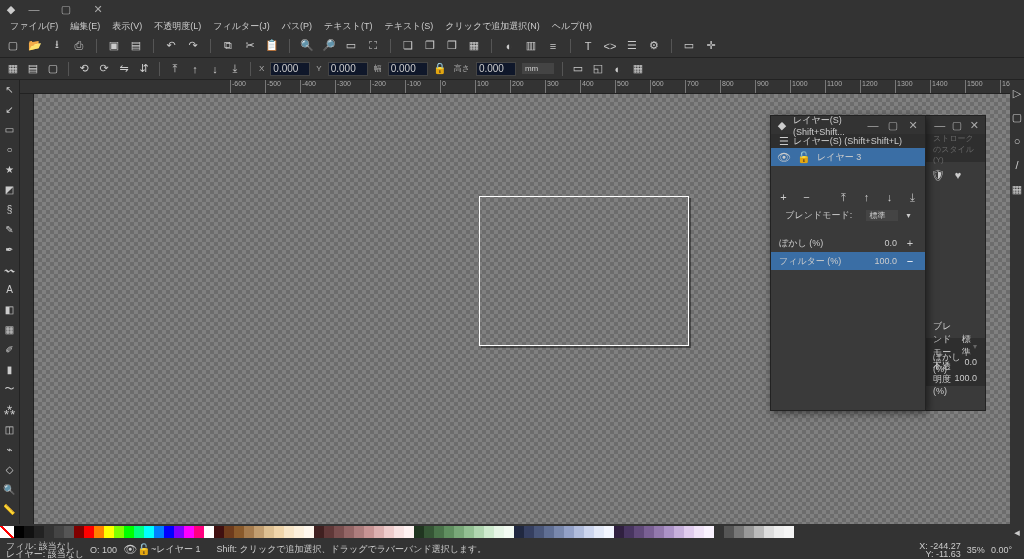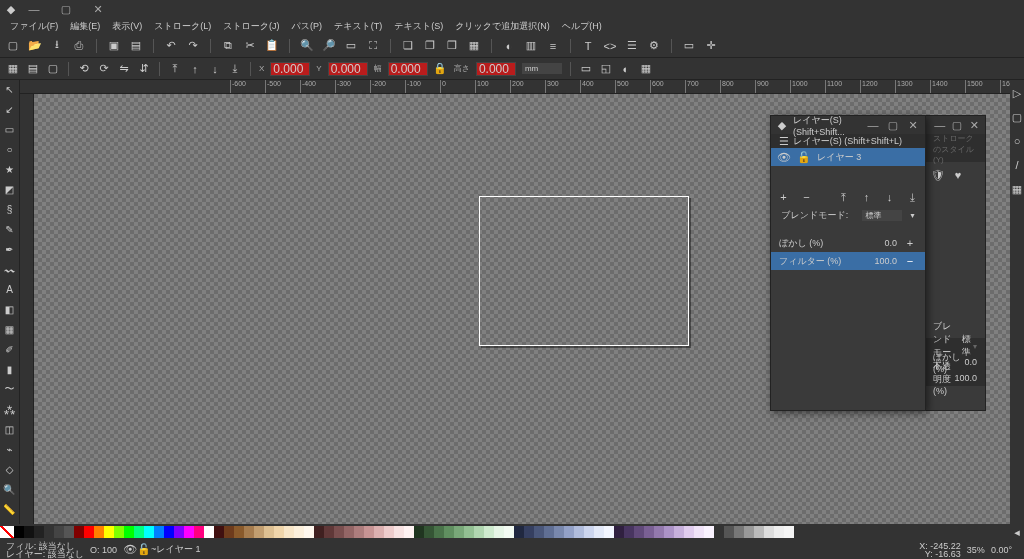--- a/index.html
+++ b/index.html
@@ -7,21 +7,21 @@
 .titlebar{height:18px;background:#333;display:flex;align-items:center;padding:0 4px}
 .titlebar .title{flex:1}
 .winbtns{display:flex;gap:0}
 .winbtn{width:32px;height:18px;text-align:center;line-height:18px;color:#aaa;font-size:11px}
 .menubar{height:16px;background:#333;display:flex;align-items:center;padding:0 4px;gap:0}
 .menubar span{padding:0 6px}
 .toolbar{height:24px;background:#333;display:flex;align-items:center;padding:0 6px;gap:8px;border-bottom:1px solid #222}
 .toolbar2{height:22px;background:#333;display:flex;align-items:center;padding:0 6px;gap:6px;border-bottom:1px solid #222}
 .ico{width:14px;height:14px;display:inline-flex;align-items:center;justify-content:center;color:#ccc;font-size:11px}
 .sep{width:1px;height:14px;background:#555;margin:0 2px}
-.numinput{width:40px;height:14px;background:#b91c1c;border:1px solid #444;color:#ccc;padding:0 2px;font-size:12px}
+.numinput{width:40px;height:14px;background:#0f172a;border:1px solid #444;color:#ccc;padding:0 2px;font-size:10px}
 .lbl{font-size:8px;color:#aaa}
 .main{position:absolute;top:80px;left:0;right:0;bottom:35px;display:flex}
 .toolbox{width:20px;background:#333;display:flex;flex-direction:column;align-items:center;padding-top:2px;gap:6px;border-right:1px solid #222}
 .toolbox .ico{width:16px;height:14px;font-size:10px}
 .ruler-h{position:absolute;top:80px;left:20px;right:14px;height:14px;background:#333;border-bottom:1px solid #222;overflow:hidden}
 .ruler-h .tick{position:absolute;top:0;border-left:1px solid #777;height:14px;font-size:7px;color:#aaa;padding-left:1px}
 .ruler-v{position:absolute;top:94px;left:20px;width:14px;bottom:35px;background:#333;border-right:1px solid #222}
 .canvas{position:absolute;top:94px;left:34px;right:14px;bottom:35px;background-image:repeating-conic-gradient(#808080 0 25%,#6c6c6c 0 50%);background-size:8px 8px}
 .page{position:absolute;left:445px;top:102px;width:210px;height:150px;border:1px solid #fff;box-shadow:2px 2px 0 rgba(0,0,0,.4)}
 .rightdock{width:14px;background:#333;position:absolute;right:0;top:80px;bottom:35px;display:flex;flex-direction:column;align-items:center;padding-top:6px;gap:10px}
@@ -35,40 +35,40 @@
 .panel-title{height:18px;background:#333;display:flex;align-items:center;padding:0 4px;gap:4px}
 .panel-title .t{flex:1;font-size:9px}
 .panel-sub{height:14px;background:#2e2e2e;padding:0 6px;font-size:8px;color:#888;display:flex;align-items:center}
 .layer-row{height:18px;background:#3a6ea5;display:flex;align-items:center;padding:0 6px;gap:6px;color:#fff;font-size:9px}
 .layer-ctrl{height:18px;display:flex;align-items:center;padding:0 8px;gap:14px;color:#aaa}
 .prop-row{height:18px;display:flex;align-items:center;padding:0 8px;gap:6px;font-size:8px}
 .prop-row.blue{background:#3a6ea5;color:#fff}
 .prop-row .pl{flex:1}
 .fill-panel{position:absolute;background:#3a3a3a;border:1px solid #222}
 .dim-row{height:16px;background:#2e2e2e;padding:0 8px;font-size:8px;color:#666;display:flex;align-items:center;justify-content:flex-end}
-input.sel{width:40px;background:#444;border:none;color:#ccc;font-size:8px;padding:1px 3px}
+input.sel{width:32px;background:#444;border:none;color:#ccc;font-size:8px;padding:1px 3px}
 </style>
 </head>
 <body>
 
 <div class="titlebar">
   <span class="ico">◆</span>
   <div class="winbtns">
     <div class="winbtn">—</div>
     <div class="winbtn">▢</div>
     <div class="winbtn">✕</div>
   </div>
 </div>
 
 <div class="menubar">
   <span>ファイル(F)</span>
   <span>編集(E)</span>
   <span>表示(V)</span>
-  <span>ストローク(L)</span>
-  <span>ストローク(J)</span>
+  <span>不透明度(L)</span>
+  <span>フィルター(J)</span>
   <span>パス(P)</span>
   <span>テキスト(T)</span>
   <span>テキスト(S)</span>
   <span>クリックで追加選択(N)</span>
   <span>ヘルプ(H)</span>
 </div>
 
 <div class="toolbar">
   <span class="ico">▢</span>
   <span class="ico">📂</span>
@@ -352,20 +352,21 @@
 <div class="status">
   <div class="col" style="line-height:8px">
     <div><span>フィル:</span> <span>該当なし</span></div>
     <div><span>レイヤー:</span> <span>該当なし</span></div>
   </div>
   <span class="col">O: 100</span>
   <span class="ico">👁</span>
   <span class="ico">🔓</span>
   <span class="col">~レイヤー 1</span>
   <span style="flex:0 0 10px"></span>
+  <span>Shift: クリックで追加選択、ドラッグでラバーバンド選択します。</span>
   <span style="flex:1"></span>
   <div class="col" style="line-height:8px;text-align:right">
-    <div><span>X:</span> <span>-245.22</span></div>
-    <div><span>Y:</span> <span>-16.63</span></div>
+    <div><span>X:</span> <span>-244.27</span></div>
+    <div><span>Y:</span> <span>-11.63</span></div>
   </div>
   <span class="col">35%</span>
   <span class="col">0.00°</span>
 </div>
 
 </body></html>

